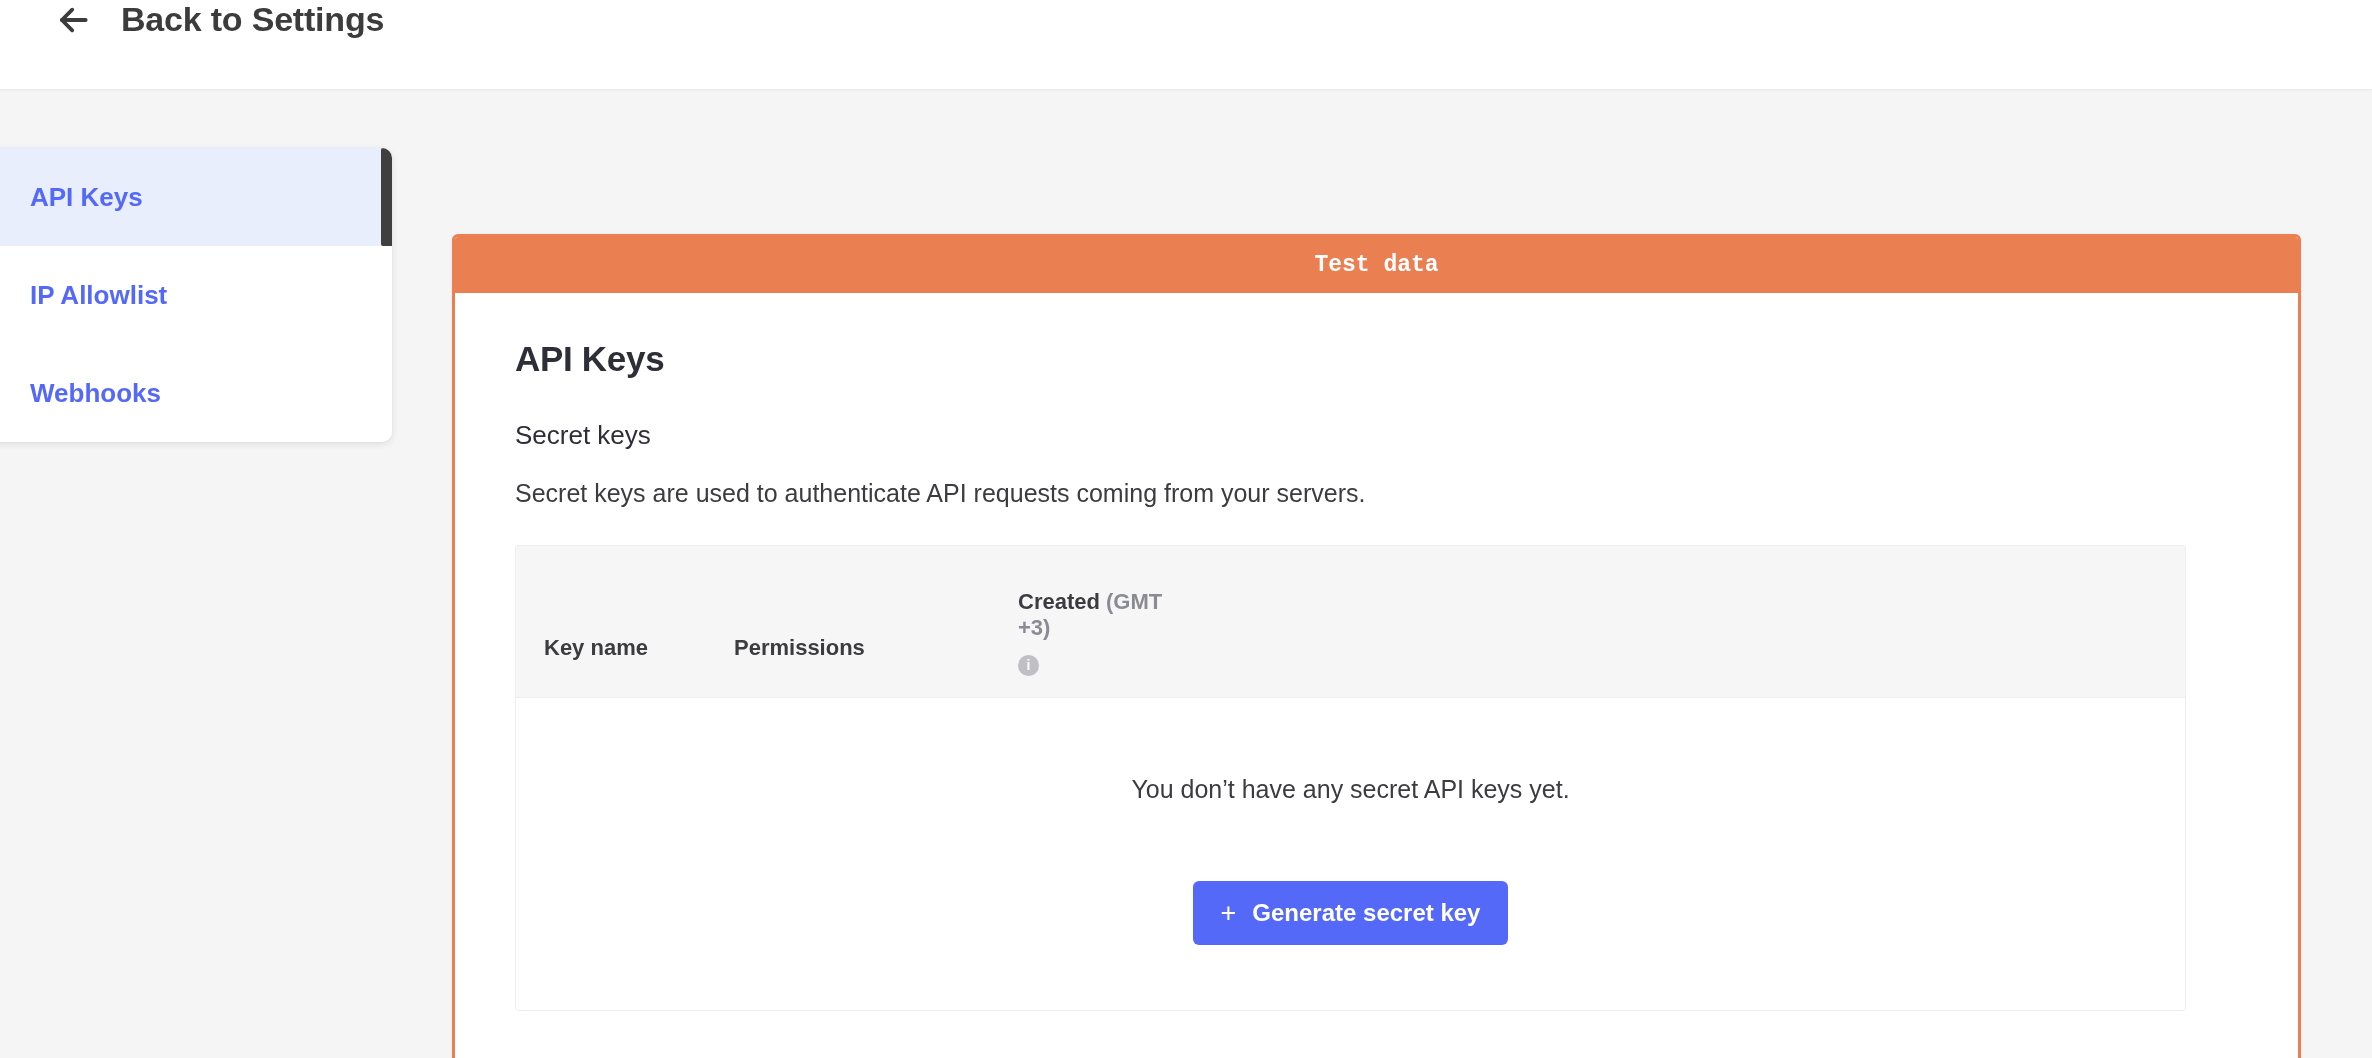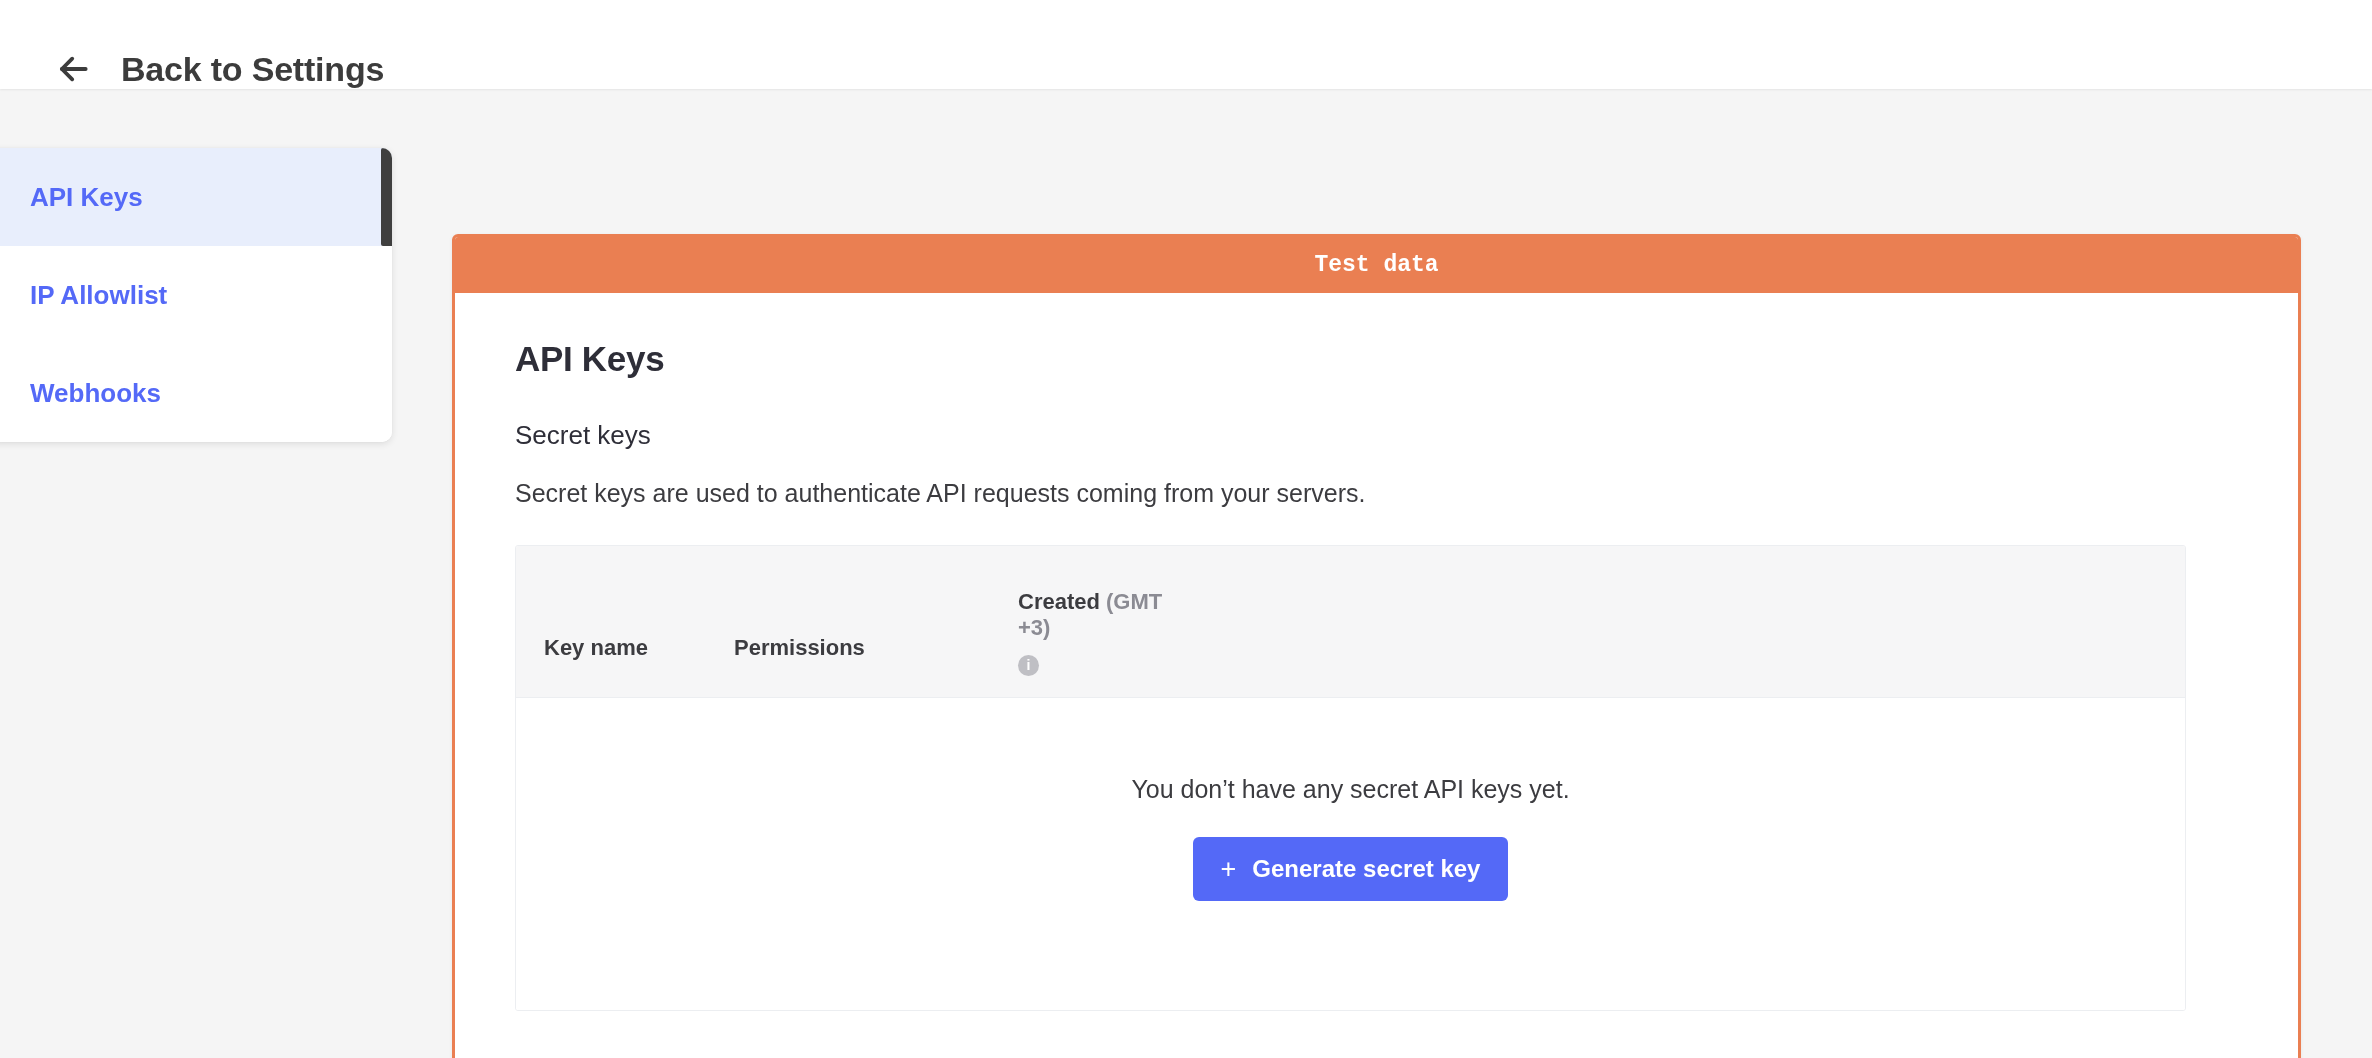--- a/index.html
+++ b/index.html
@@ -18,21 +18,21 @@
   }
 
   
   .topbar {
     position: absolute;
     top: 0; left: 0;
     width: 2372px;
     height: 89px;
     background: #ffffff;
     display: flex;
-    align-items: flex-end;
+    align-items: flex-start;
     box-shadow: 0 1px 2px rgba(0,0,0,0.07);
     z-index: 5;
   }
   .back-arrow {
     width: 40px;
     height: 40px;
     margin-left: 53px;
     display: flex;
     align-items: center;
     justify-content: center;
@@ -176,20 +176,21 @@
   }
   .th-created .info-row { margin-top: 10px; }
 
   .tbody {
     background: #ffffff;
     height: 312px;
     padding-top: 77px;
     display: flex;
     flex-direction: column;
     align-items: center;
+    gap: 44px;
   }
   .empty-text {
     font-size: 25px;
     color: #3c3c40;
   }
   .generate-btn {
     margin-top: 33px;
     height: 64px;
     padding: 0 28px;
     background: #5469f7;

